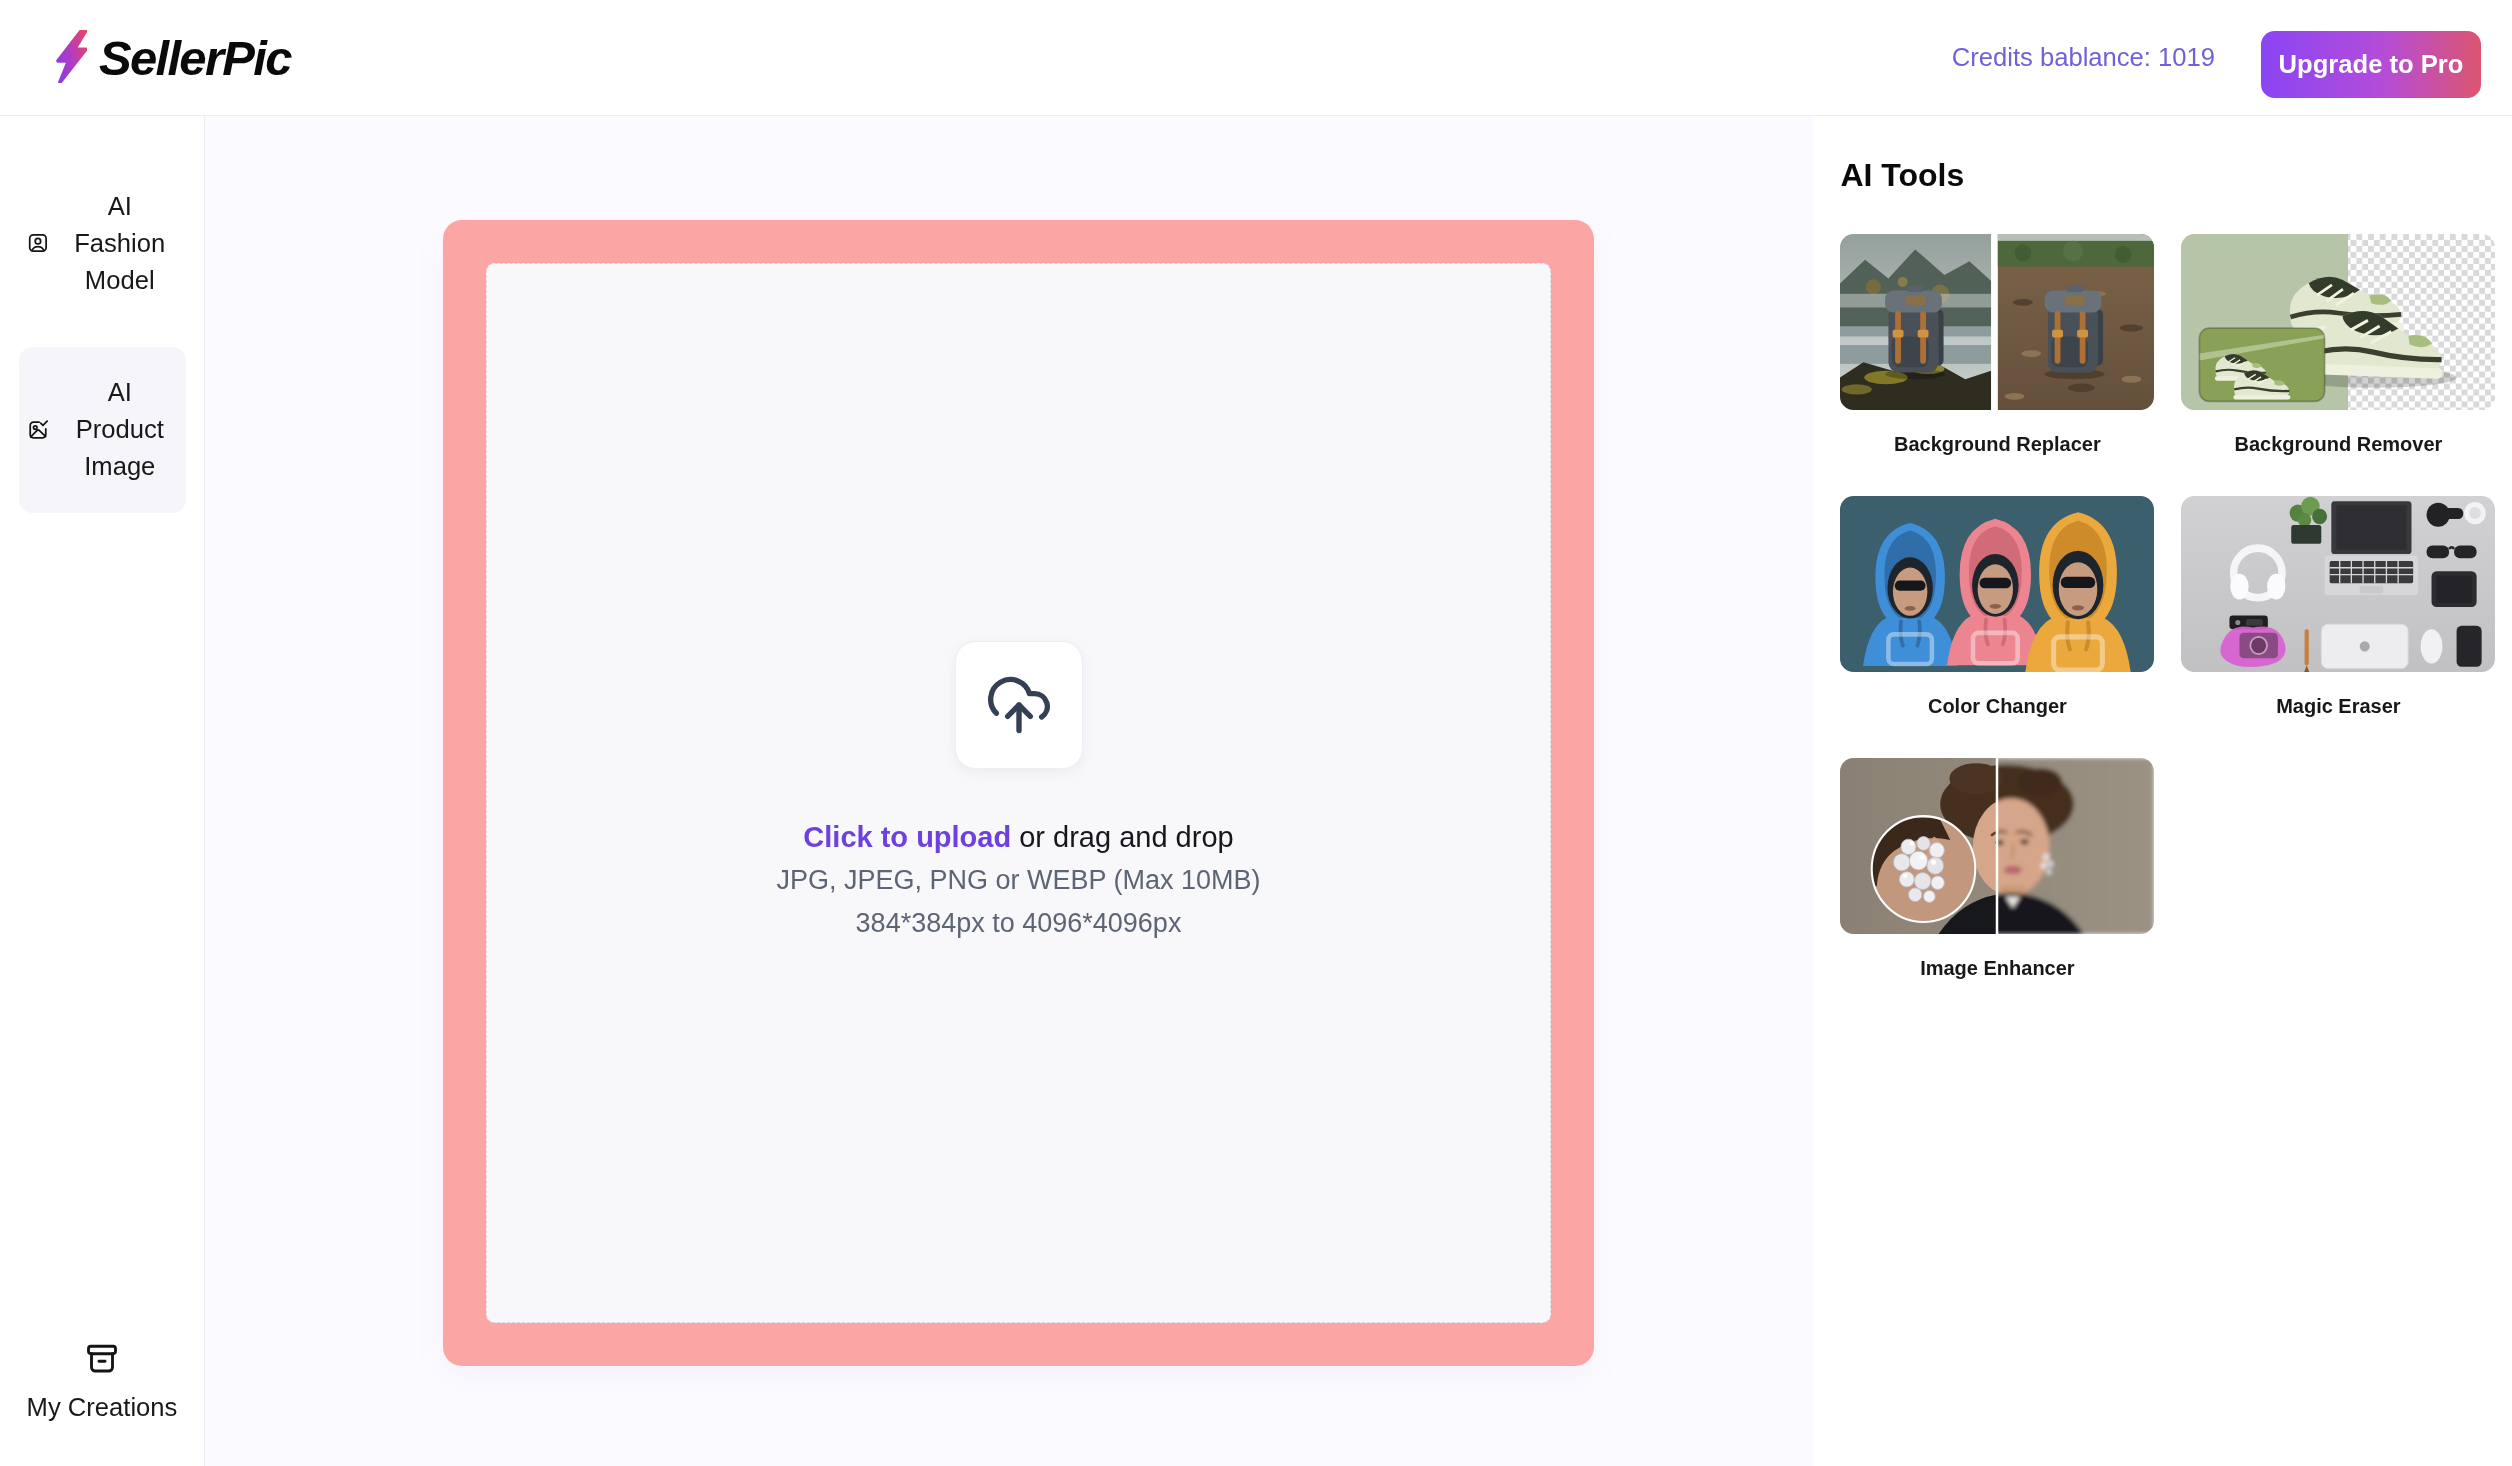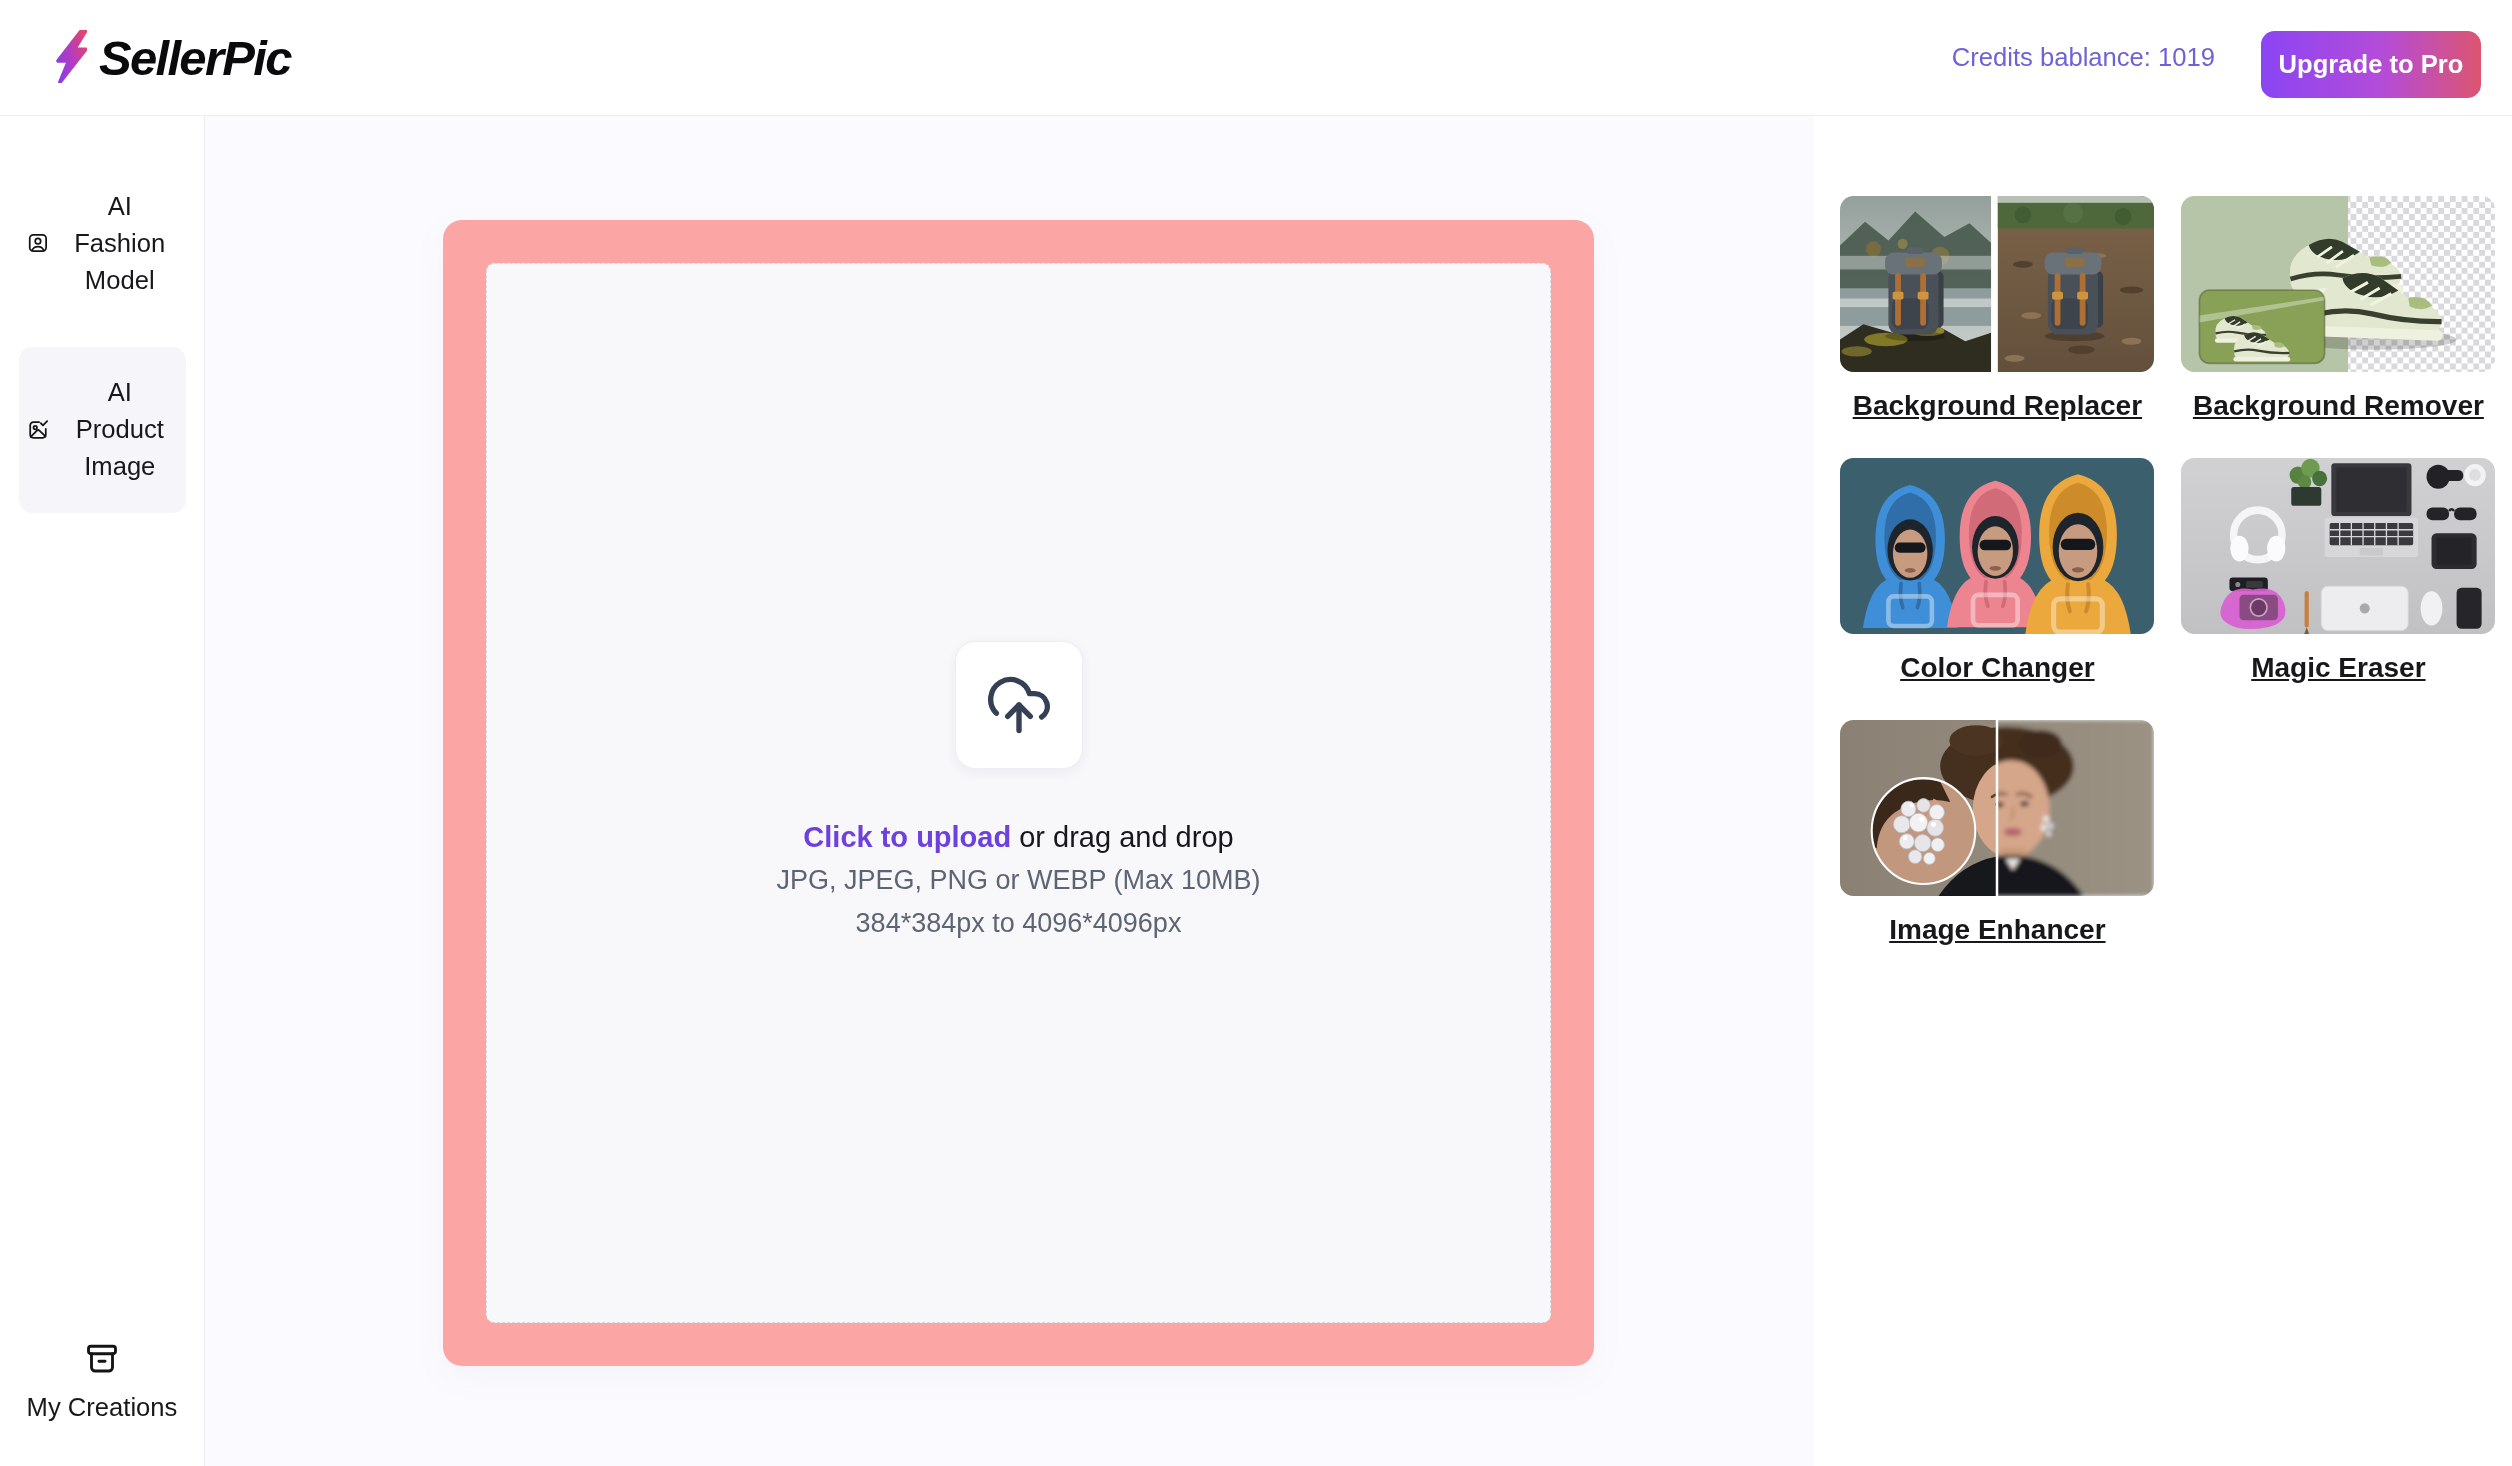--- a/index.html
+++ b/index.html
@@ -49,22 +49,22 @@
   .dz-cta { color:#6d40e0; font-weight:700; cursor:pointer; }
   .dz-sub { font-size:27px; line-height:43px; color:#5d6474; }
 
   
   .tools-panel { width:698px; flex:0 0 698px; background:#fff; padding:40px 17px 0 26.4px; }
   .tools-title { font-size:32px; font-weight:700; color:#0a0a0c; line-height:38px; }
   .tools-grid { margin-top:40px; display:grid; grid-template-columns:314px 314px; column-gap:27px; }
   .tool-card { margin-bottom:35px; cursor:pointer; }
   .tool-thumb { width:100%; height:176px; border-radius:13.6px; overflow:hidden; background:#eee; }
   .tool-thumb svg { width:100%; height:100%; display:block; }
-  .tool-label { margin-top:17px; font-size:28px; line-height:34px; font-weight:600;
-                color:#17181a; text-align:center;text-decoration:underline; }
+  .tool-label { margin-top:17px; font-size:20px; line-height:34px; font-weight:600;
+                color:#17181a; text-align:center; }
 </style>
 </head>
 <body>
 
 <div class="page">
 
   <div class="header">
     <div class="brand">
       <span>
         <svg width="38" height="53" viewBox="0 0 24 38">
@@ -132,20 +132,21 @@
             <span class="dz-cta">Click to upload</span>
             <span>or drag and drop</span>
           </div>
           <div class="dz-sub">JPG, JPEG, PNG or WEBP (Max 10MB)</div>
           <div class="dz-sub">384*384px to 4096*4096px</div>
         </div>
       </div>
     </div>
 
     <div class="tools-panel">
+      <div class="tools-title">AI Tools</div>
 
       <div class="tools-grid">
 
         <div class="tool-card">
           <div class="tool-thumb">
             <svg viewBox="0 0 376 206" preserveAspectRatio="none">
               <defs>
                 <linearGradient id="fogg" x1="0" y1="0" x2="0" y2="1">
                   <stop offset="0" stop-color="#95a09c"></stop>
                     <stop offset="1" stop-color="#ccd3d0"></stop>

